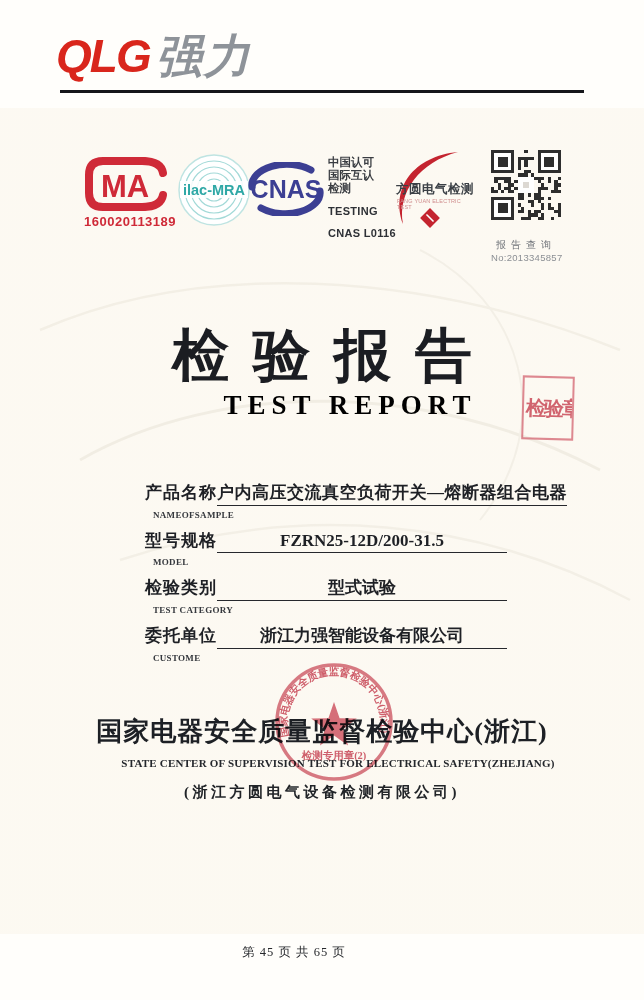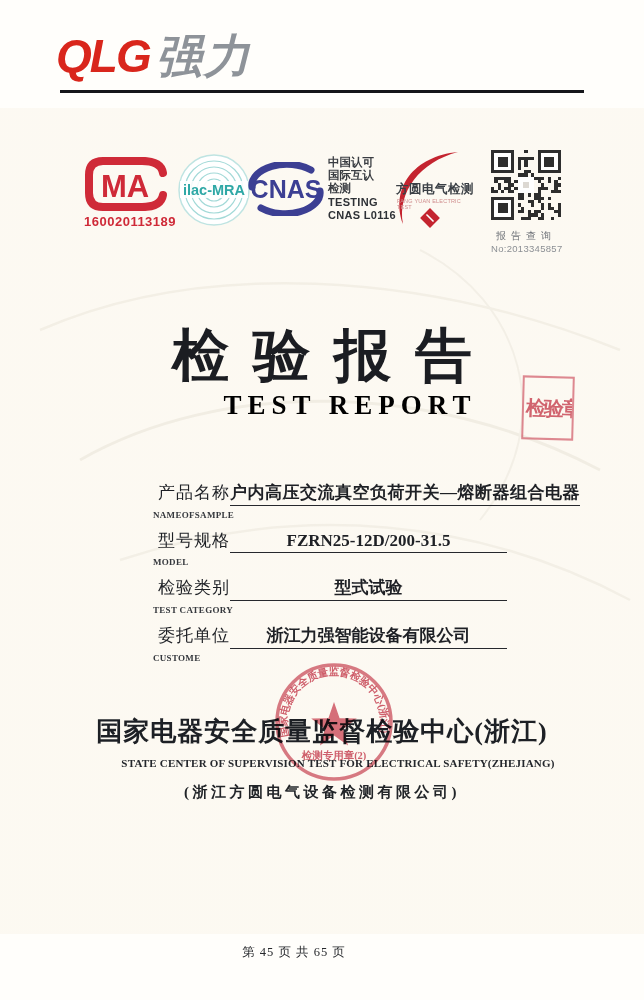--- a/index.html
+++ b/index.html
@@ -16,49 +16,49 @@
   .brand .cn{color:#8e9399;margin-left:6px;letter-spacing:2px;}
   .rule{position:absolute;left:60px;top:90px;width:524px;height:3px;background:#15161a;}
 
   
   .cert{position:absolute;}
   .cma-num{position:absolute;left:84px;top:214px;font-family:"Liberation Sans",sans-serif;
            font-weight:bold;font-size:13px;color:#cf2a38;letter-spacing:.5px;}
   .cnas-block{position:absolute;left:328px;top:156px;line-height:1.12;
               font-family:"Liberation Sans",sans-serif;}
   .cnas-block .cn-line{font-size:11.5px;font-weight:bold;color:#3a3d42;}
-  .cnas-block .en-line{font-size:11px;font-weight:bold;color:#2e3136;margin-top:1px;letter-spacing:.3px;}
+  .cnas-block .en-line{font-size:11px;font-weight:bold;color:#2e3136;margin-top:10px;letter-spacing:.3px;}
   .fy-logo{position:absolute;left:376px;top:148px;width:96px;height:86px;}
   .fy-cn{position:absolute;left:20px;top:33px;width:78px;font-size:12.5px;font-weight:bold;
          color:#3b4046;letter-spacing:.5px;font-family:"Liberation Sans",sans-serif;}
   .fy-en{position:absolute;left:21px;top:50px;width:78px;font-size:5.5px;color:#cf8d8d;
          letter-spacing:.2px;font-family:"Liberation Sans",sans-serif;}
   .qr-wrap{position:absolute;left:491px;top:150px;width:70px;text-align:center;}
   .qr-box{width:70px;height:70px;}
-  .qr-label{margin-top:9px;font-size:10px;color:#6e7278;letter-spacing:5px;font-family:"Liberation Sans",sans-serif;}
+  .qr-label{margin-top:18px;font-size:10px;color:#6e7278;letter-spacing:5px;font-family:"Liberation Sans",sans-serif;}
   .qr-num{font-size:9.5px;color:#8b8f94;font-family:"Liberation Sans",sans-serif;letter-spacing:.3px;}
 
   
   .title-cn{position:absolute;left:0;top:318px;width:644px;text-align:center;
             font-size:57px;font-weight:bold;letter-spacing:.42em;text-indent:.42em;color:#1b1d22;}
   .title-en{position:absolute;left:0;top:390px;width:644px;text-align:center;
             font-size:27px;font-weight:bold;letter-spacing:6px;color:#000000;margin-left:28px;}
 
   
   .side-stamp{position:absolute;left:522px;top:376px;width:46px;height:60px;
               border:2.5px solid rgba(208,88,102,.7);transform:rotate(1.5deg);
               overflow:hidden;display:flex;align-items:center;justify-content:flex-start;
               color:rgba(198,62,78,.8);font-size:20px;font-weight:bold;letter-spacing:-2px;
               padding-left:2px;white-space:nowrap;}
 
   
   .fields{position:absolute;left:145px;top:481px;width:362px;}
   .field{margin-bottom:9px;}
   .field-line{display:flex;align-items:baseline;}
-  .flabel{font-size:17px;font-weight:400;letter-spacing:1px;white-space:nowrap;color:#1e2025;margin-left:13px;}
+  .flabel{font-size:17px;font-weight:700;letter-spacing:1px;white-space:nowrap;color:#1e2025;}
   .fvalue-wrap{flex:1;border-bottom:1.6px solid #26282d;text-align:center;
                font-size:17px;font-weight:600;color:#1e2025;padding-bottom:1px;white-space:nowrap;}
   .fvalue-wrap.left{text-align:right;letter-spacing:.5px;}
   .fsub{font-size:9px;font-weight:600;color:#35383d;margin-top:4px;margin-left:8px;
         letter-spacing:.3px;font-family:"Liberation Serif",serif;}
 
   
   .round-stamp{position:absolute;left:272px;top:660px;width:124px;height:124px;
                mix-blend-mode:multiply;opacity:.9;z-index:5;}
   .org-cn{position:absolute;left:0;top:714px;width:644px;text-align:center;z-index:3;

